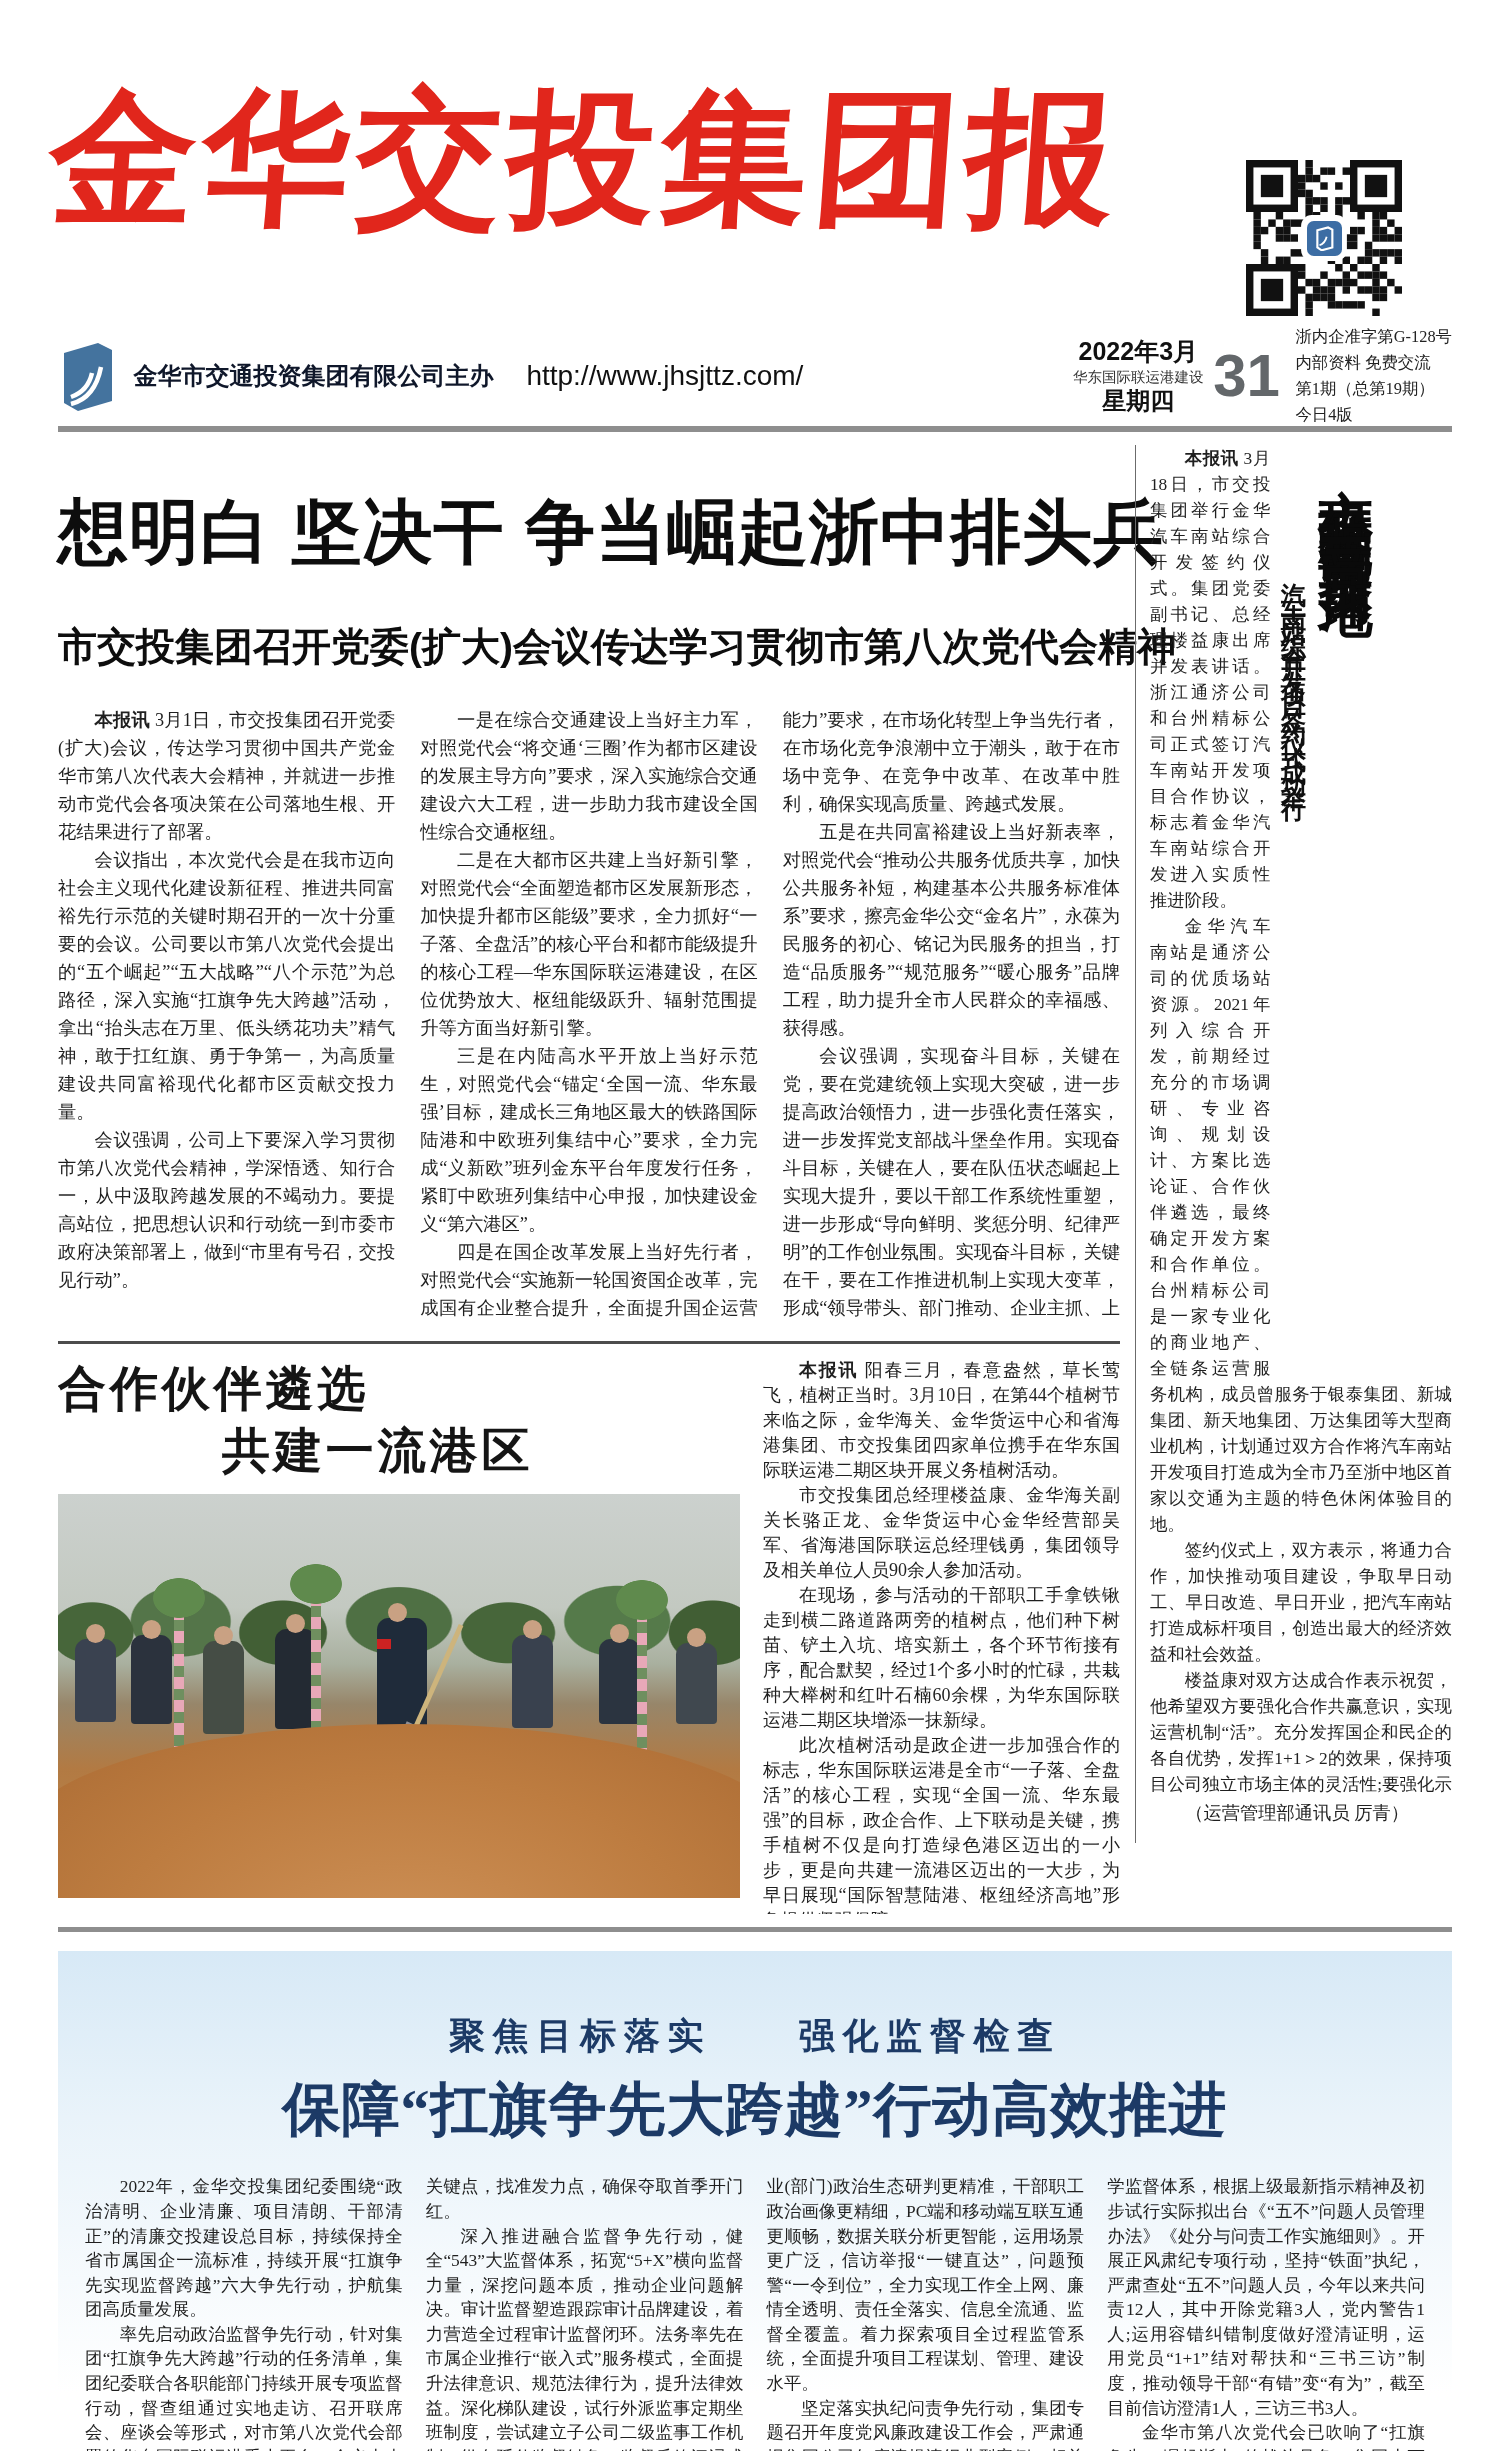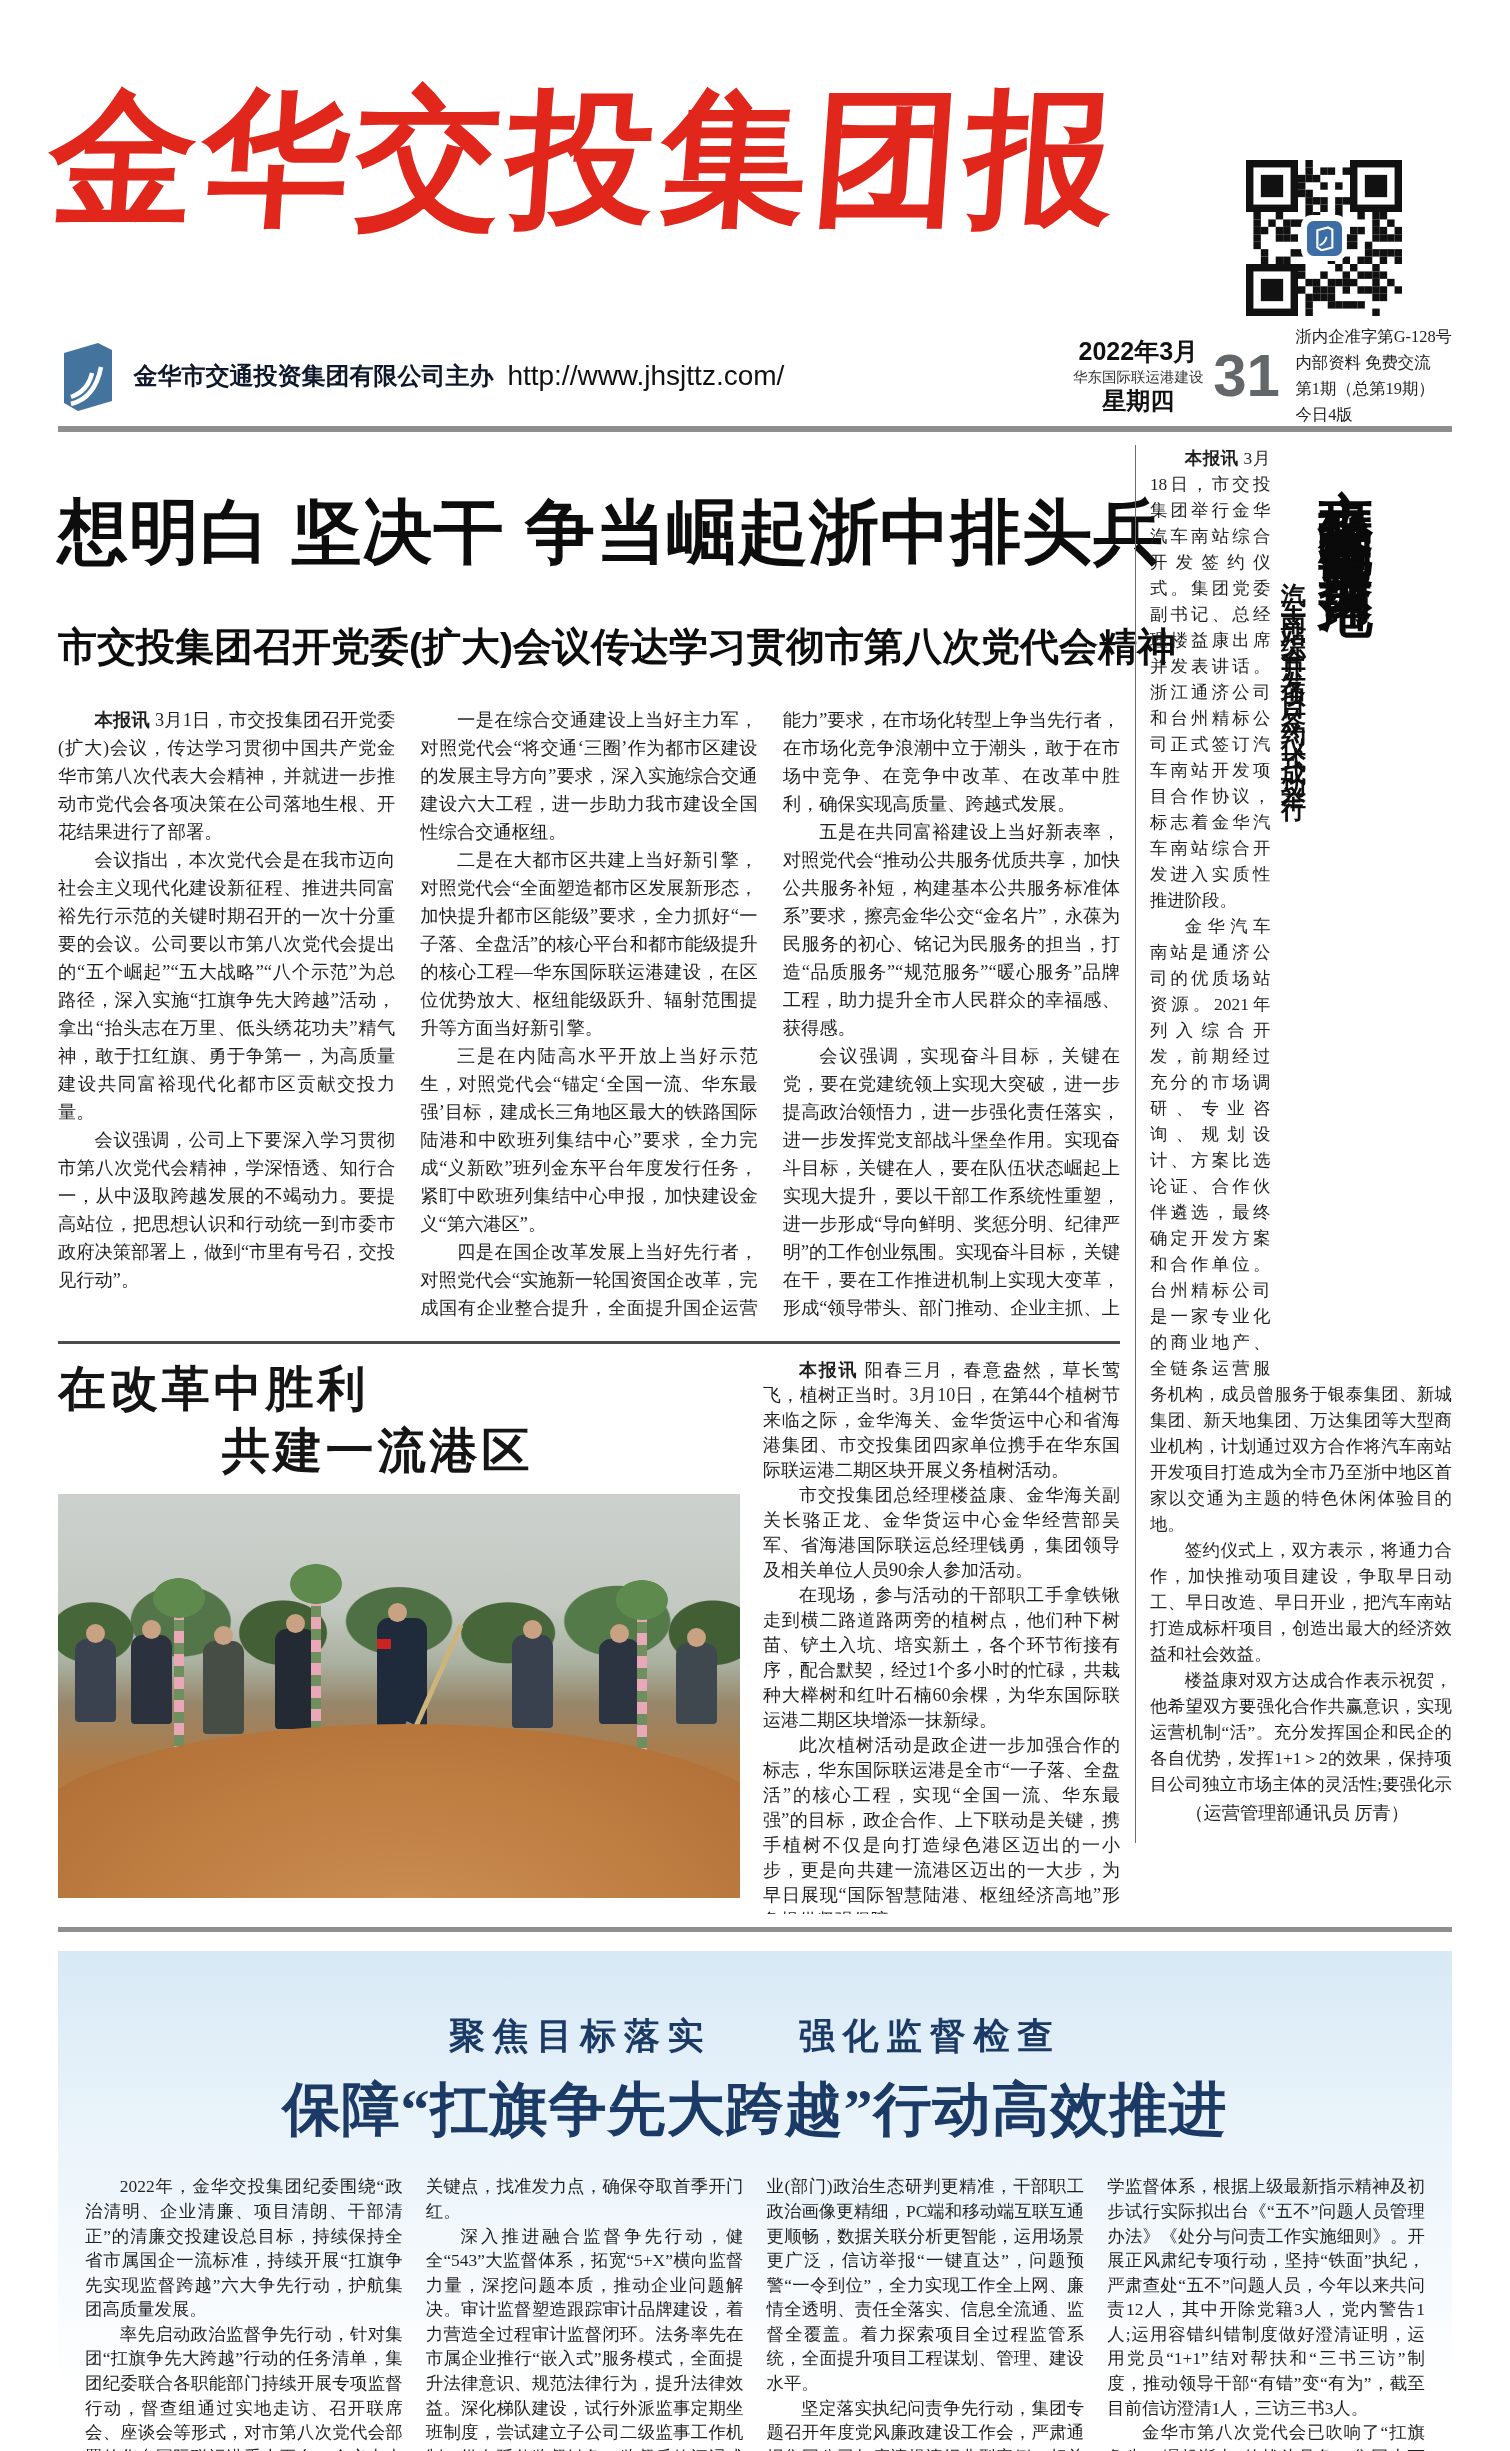--- a/index.html
+++ b/index.html
@@ -15,21 +15,21 @@
   .qr-wrap{position:absolute;right:108px;top:160px;width:156px;height:156px;}
   .qr-wrap svg{display:block;}
   .qr-logo{position:absolute;left:57px;top:57px;width:42px;height:42px;background:#fff;
     border-radius:8.7px;box-shadow:0 0 0 1.9px #fff;display:flex;align-items:center;justify-content:center;}
   .qr-logo-inner{width:35px;height:35px;background:#3c6da4;border-radius:6.8px;display:flex;align-items:center;justify-content:center;}
 
   
   .pubrow{margin:0 58px;height:100px;display:flex;align-items:center;}
   .pub-logo{width:60px;height:70px;margin-right:15.4px;flex:0 0 auto;}
   .pub-org{font-size:24px;font-weight:700;color:#0f172a;white-space:nowrap;}
-  .pub-url{font-size:28px;color:#111;margin-left:14px;white-space:nowrap;text-decoration:none;}
+  .pub-url{font-size:28px;color:#111;margin-left:33px;white-space:nowrap;text-decoration:none;}
   .datebox{margin-left:auto;text-align:center;line-height:1.25;}
   .date-main{font-size:25px;font-weight:800;color:#111;}
   .date-lunar{font-size:14.5px;color:#333;}
   .date-week{font-size:24px;font-weight:800;color:#111;}
   .bigday{font-size:60px;font-weight:800;color:#63676a;margin:0 15.4px 0 9.7px;line-height:1;
     font-family:"Liberation Sans","DejaVu Sans",sans-serif;}
   .infobox{font-size:16.4px;line-height:1.6;color:#222;white-space:nowrap;}
 
   .rule-thick{height:5.8px;background:#8e8e8e;margin:0 58px;}
   .rule-full{height:4.8px;background:#8e8e8e;margin:13.5px 58px 0;}
@@ -299,21 +299,21 @@
             <p class="para">四是在国企改革发展上当好先行者，对照党代会“实施新一轮国资国企改革，完成国有企业整合提升，全面提升国企运营能力”要求，在市场化转型上争当先行者，在市场化竞争浪潮中立于潮头，敢于在市场中竞争、在竞争中改革、在改革中胜利，确保实现高质量、跨越式发展。</p>
             <p class="para">五是在共同富裕建设上当好新表率，对照党代会“推动公共服务优质共享，加快公共服务补短，构建基本公共服务标准体系”要求，擦亮金华公交“金名片”，永葆为民服务的初心、铭记为民服务的担当，打造“品质服务”“规范服务”“暖心服务”品牌工程，助力提升全市人民群众的幸福感、获得感。</p>
             <p class="para">会议强调，实现奋斗目标，关键在党，要在党建统领上实现大突破，进一步提高政治领悟力，进一步强化责任落实，进一步发挥党支部战斗堡垒作用。实现奋斗目标，关键在人，要在队伍状态崛起上实现大提升，要以干部工作系统性重塑，进一步形成“导向鲜明、奖惩分明、纪律严明”的工作创业氛围。实现奋斗目标，关键在干，要在工作推进机制上实现大变革，形成“领导带头、部门推动、企业主抓、上下协同”的工作推进机制，以及“一事一表、对表销号、年初建账、每月盘账、季度晒账、年末结账”全闭环的工作监督机制。</p>
         </div>
       </section>
 
       <div class="rule-mid"></div>
 
       <section class="tree-section">
         <div class="tree-left">
-          <div class="tree-h">在改革中胜利</div>
+          <div class="tree-h">合作伙伴遴选</div>
           <div class="tree-h tree-h2">共建一流港区</div>
           <div class="photo">
             <div class="tree-band"></div>
             <div class="person p1"></div>
             <div class="person p2"></div>
             <div class="person p3"></div>
             <div class="person p4"></div>
             <div class="person p5"></div>
             <div class="person p6"></div>
             <div class="person p7"></div>

